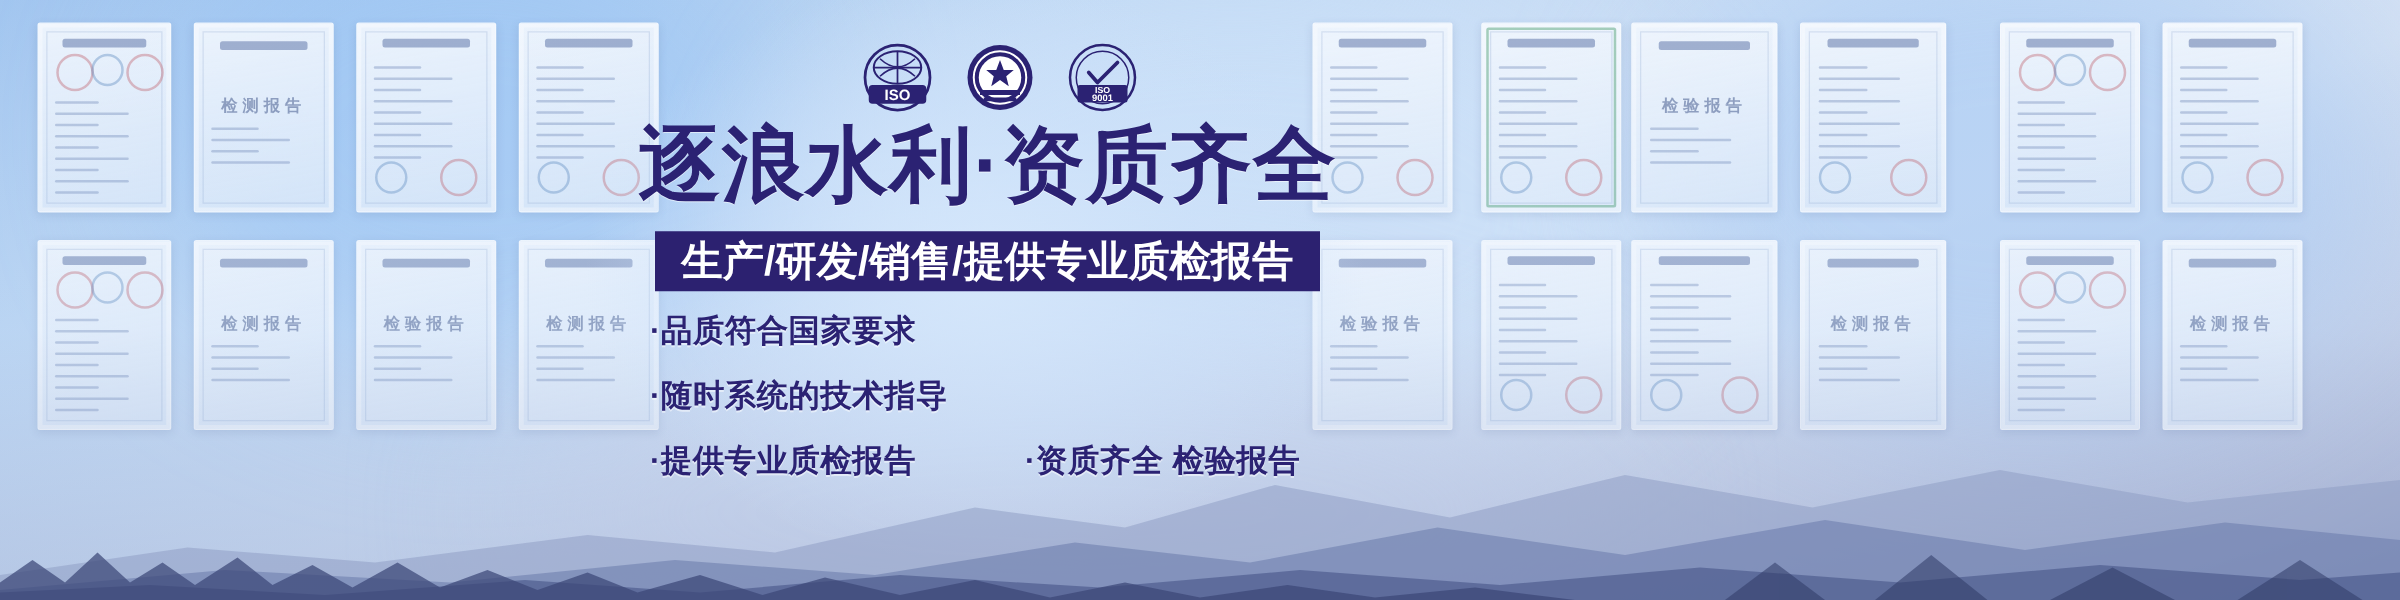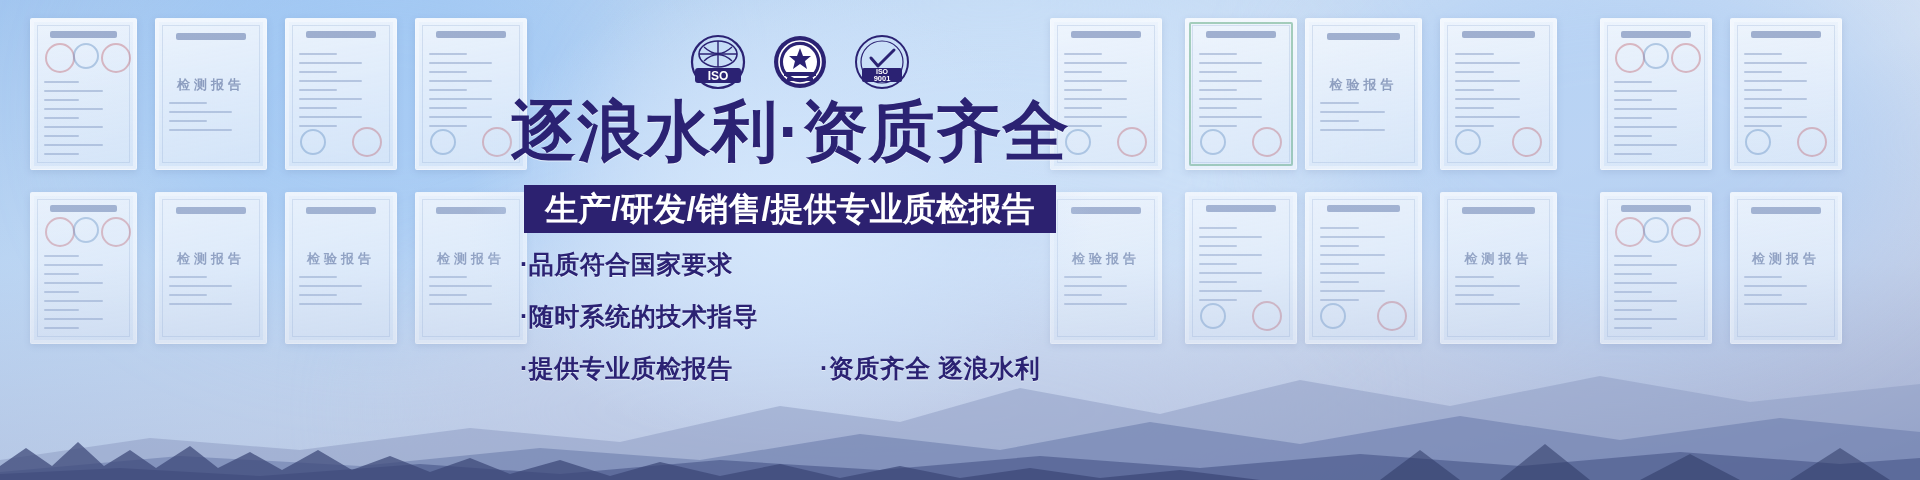--- a/index.html
+++ b/index.html
@@ -452,19 +452,19 @@
 
     <div class="bullets" id="bullets">
         <div class="brow">
           <div class="bitem right">·品质符合国家要求</div>
         </div>
         <div class="brow">
           <div class="bitem right">·随时系统的技术指导</div>
         </div>
         <div class="brow">
           <div class="bitem left">·提供专业质检报告</div>
-          <div class="bitem right">·资质齐全 逐浪水利</div>
+          <div class="bitem right">·资质齐全 检验报告</div>
         </div>
       </div>
 
   </div>
 
 </div>
 
 </body></html>

